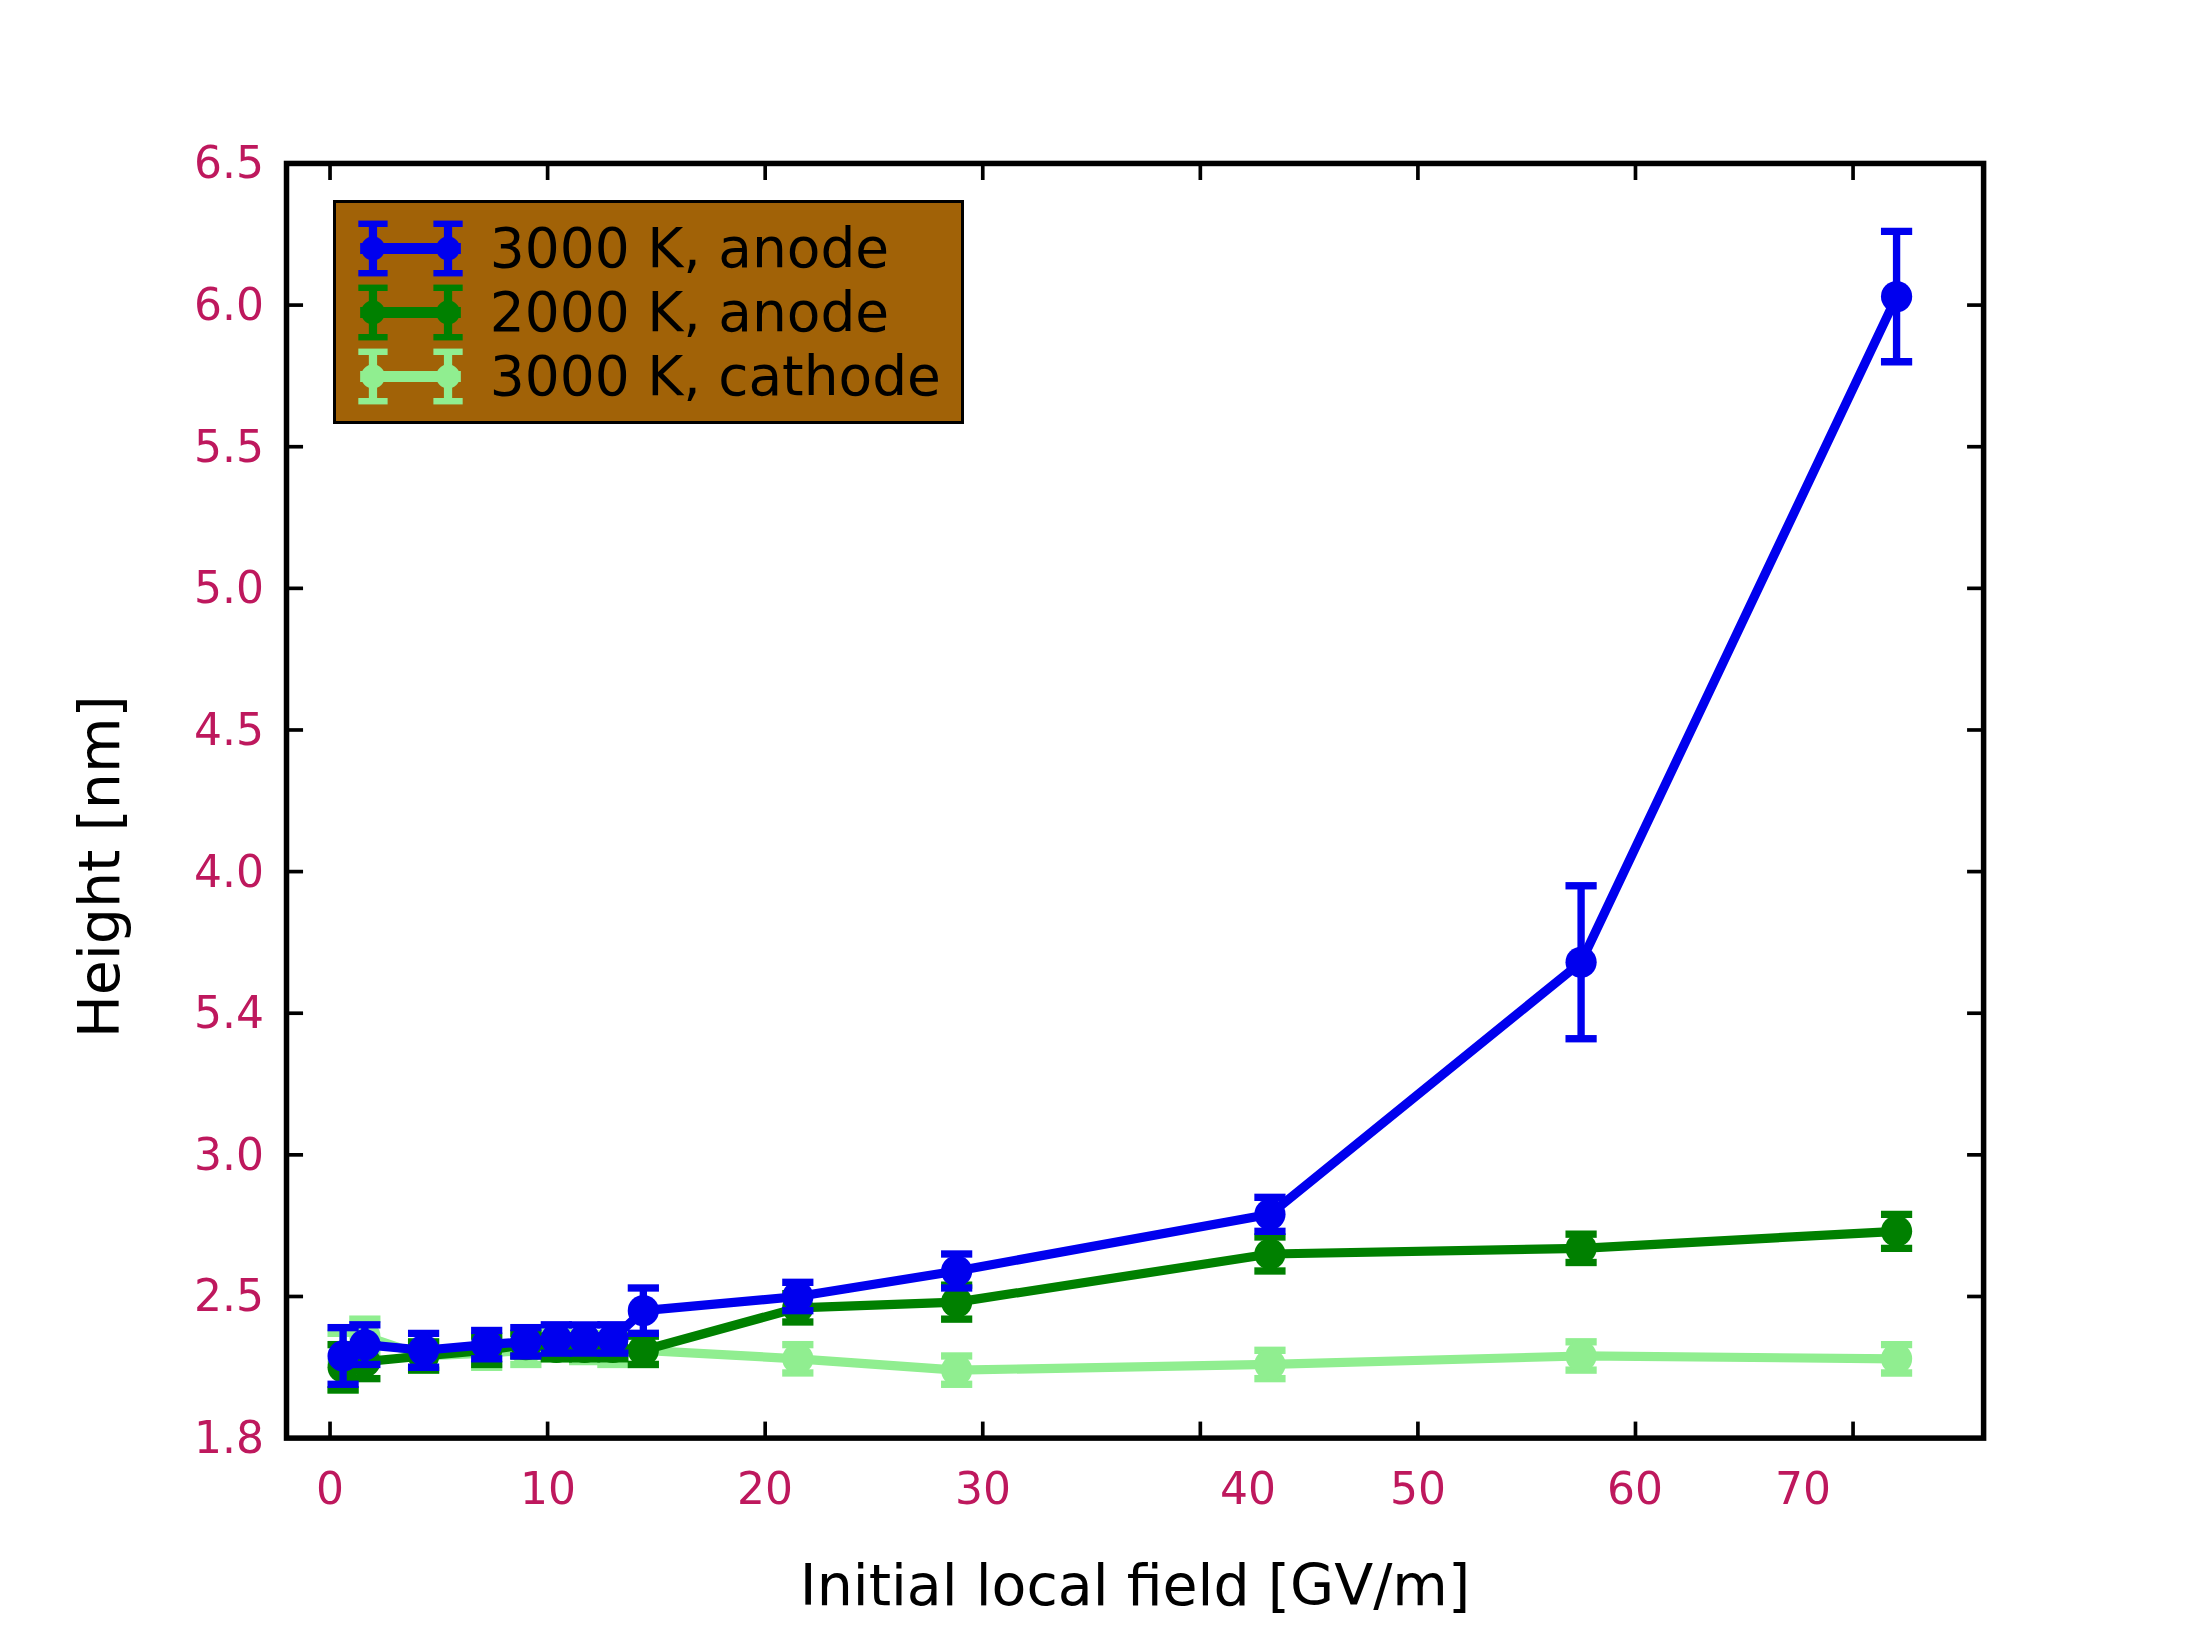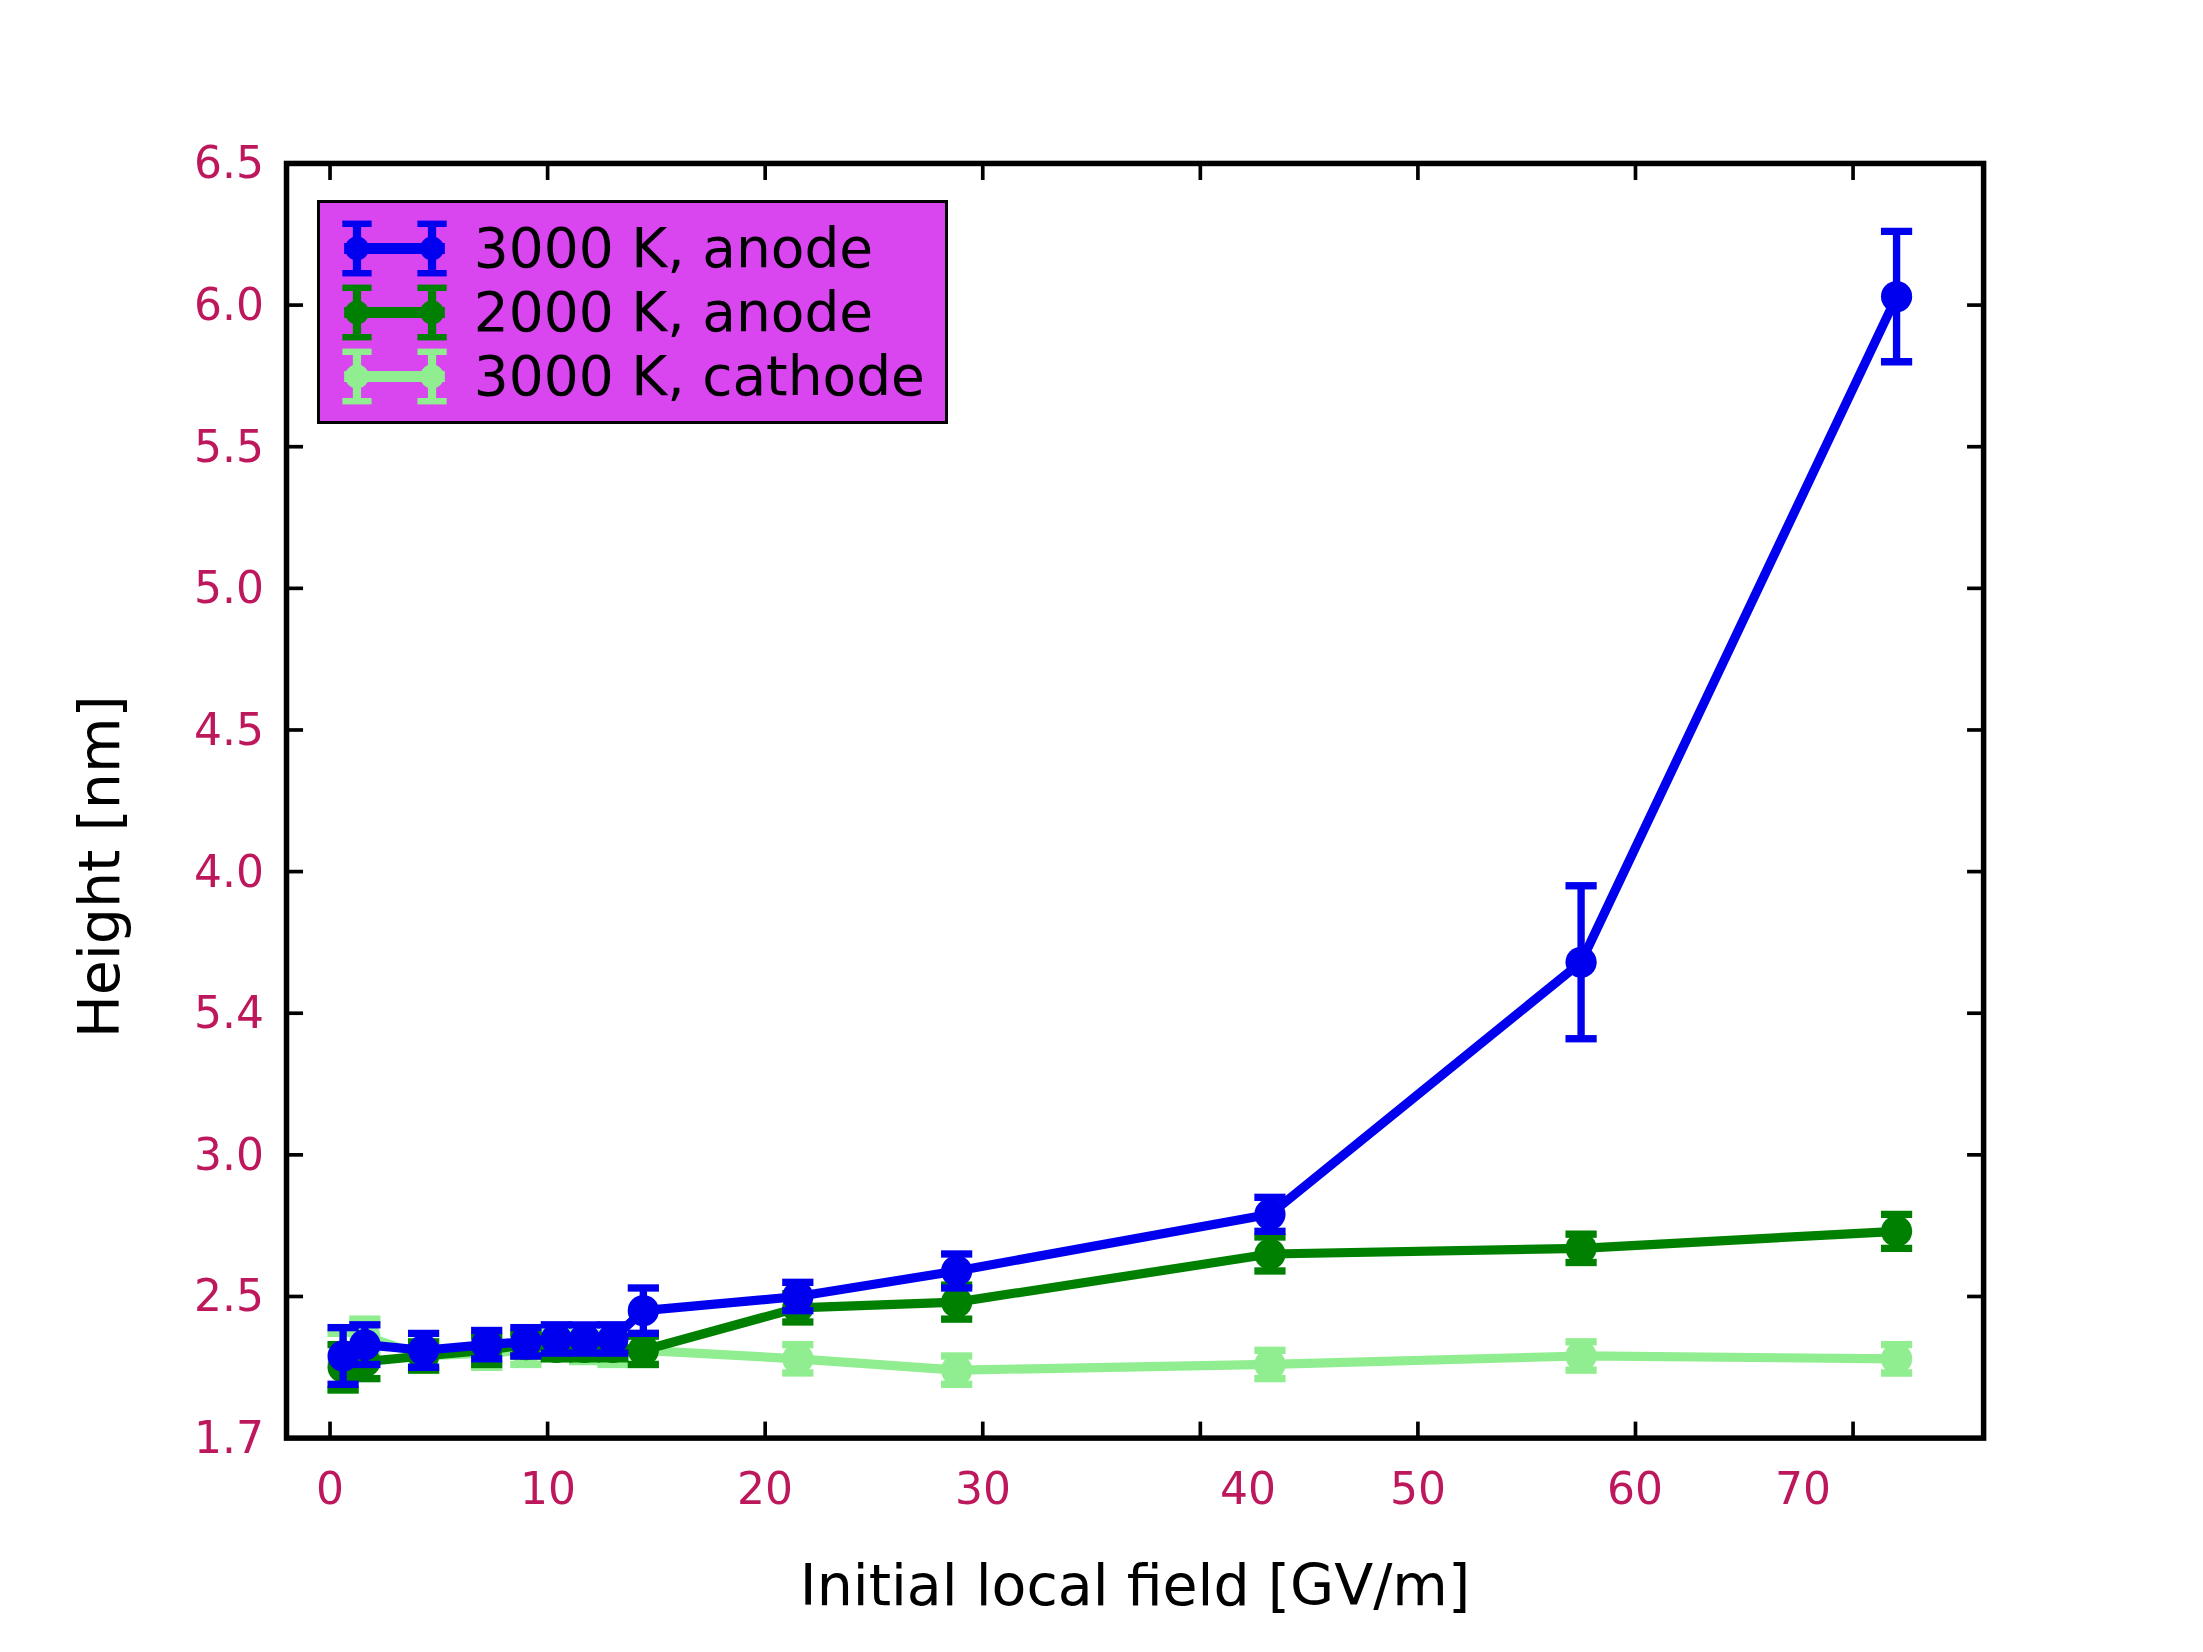--- a/index.html
+++ b/index.html
@@ -55,24 +55,24 @@
     position: absolute;
     font-size: 57px;
     color: #000000;
     white-space: nowrap;
     left: 1135px;
     top: 1552px;
     transform: translateX(-50%);
   }
   #legend-box {
     position: absolute;
-    left: 317px;
+    left: 333px;
     top: 200px;
     border: 3.7px solid #000000;
-    background: #d946ef;
+    background: #a16207;
     padding: 13px 20px 13px 14.7px;
     box-sizing: border-box;
   }
   .legend-row {
     display: flex;
     align-items: center;
     height: 64px;
   }
   .legend-sample {
     width: 119px;
@@ -308,21 +308,21 @@
           <circle cx="1721.6923076923076" cy="1047.8133333333333" r="17" fill="#0000ee"></circle>
           <circle cx="2065.230769230769" cy="322.96888888888884" r="17" fill="#0000ee"></circle>
         </g>
       </g>
   </svg>
 
   <div id="ylabel">Height [nm]</div>
   <div id="xlabel">Initial local field [GV/m]</div>
 
   <div id="ytick-labels">
-      <div class="tick-label ytick-label" style="left: 110px; width: 154px; top: 1438px;">1.7</div>
+      <div class="tick-label ytick-label" style="left: 110px; width: 154px; top: 1438px;">1.8</div>
       <div class="tick-label ytick-label" style="left: 110px; width: 154px; top: 1296px;">2.5</div>
       <div class="tick-label ytick-label" style="left: 110px; width: 154px; top: 1155px;">3.0</div>
       <div class="tick-label ytick-label" style="left: 110px; width: 154px; top: 1013px;">5.4</div>
       <div class="tick-label ytick-label" style="left: 110px; width: 154px; top: 872px;">4.0</div>
       <div class="tick-label ytick-label" style="left: 110px; width: 154px; top: 730px;">4.5</div>
       <div class="tick-label ytick-label" style="left: 110px; width: 154px; top: 588px;">5.0</div>
       <div class="tick-label ytick-label" style="left: 110px; width: 154px; top: 447px;">5.5</div>
       <div class="tick-label ytick-label" style="left: 110px; width: 154px; top: 305px;">6.0</div>
       <div class="tick-label ytick-label" style="left: 110px; width: 154px; top: 163px;">6.5</div>
     </div>

